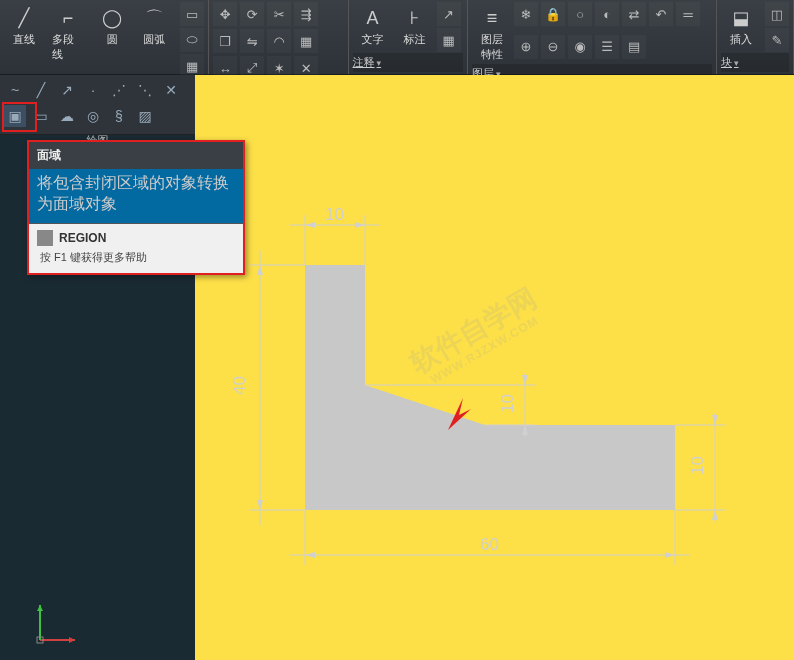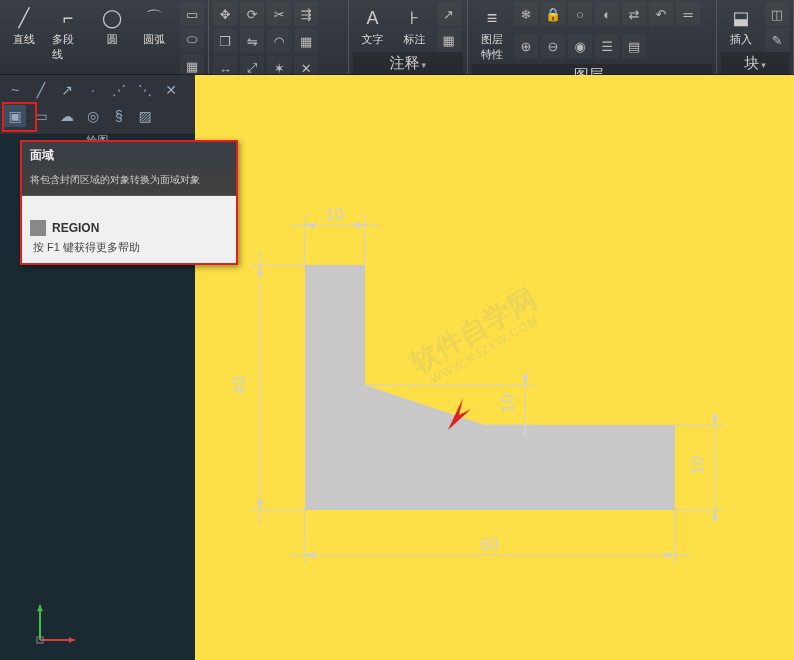--- a/index.html
+++ b/index.html
@@ -21,26 +21,27 @@
       border-bottom: 1px solid #1a1d20;
     }
     .ribbon-panel {
       border-right: 1px solid #555;
       display: flex;
       flex-direction: column;
       padding: 2px 4px;
       position: relative;
     }
     .ribbon-panel-title {
-      font-size: 15px;
+      font-size: 11px;
       color: #ccc;
-      text-align: center;
+      text-align: left;
       padding: 2px 0;
       background: rgba(0,0,0,0.15);
       margin-top: auto;
+      text-decoration: underline;
     }
     .ribbon-panel-title .pdrop::after {
       content: "▾";
       font-size: 9px;
       margin-left: 2px;
       color: #aaa;
     }
     .ribbon-icons {
       display: flex;
       flex-wrap: wrap;
@@ -116,44 +117,44 @@
       width: 35px;
       height: 30px;
       border: 2px solid #e02020;
       pointer-events: none;
       z-index: 20;
     }
     
     
     .tooltip {
       position: absolute;
-      left: 20px;
+      left: 27px;
       top: 140px;
       width: 218px;
       background: #f0f0f0;
       border: 2px solid #e02020;
       z-index: 30;
       box-shadow: 2px 2px 6px rgba(0,0,0,0.4);
     }
     .tooltip-head {
       background: #3a3f45;
       color: #eee;
       padding: 5px 8px;
       font-size: 12px;
       font-weight: bold;
     }
     .tooltip-desc {
-      background: #404040;
+      background: #0369a1;
       color: #ccc;
       padding: 4px 8px 8px;
-      font-size: 10px;
+      font-size: 16px;
       border-bottom: 1px solid #555;
     }
     .tooltip-cmd {
-      padding: 24px 8px 2px;
+      padding: 6px 8px 2px;
       font-size: 12px;
       font-weight: bold;
       color: #333;
       display: flex;
       align-items: center;
       gap: 6px;
     }
     .tooltip-cmd .cmdico {
       width: 16px; height: 16px;
       background: #888;

